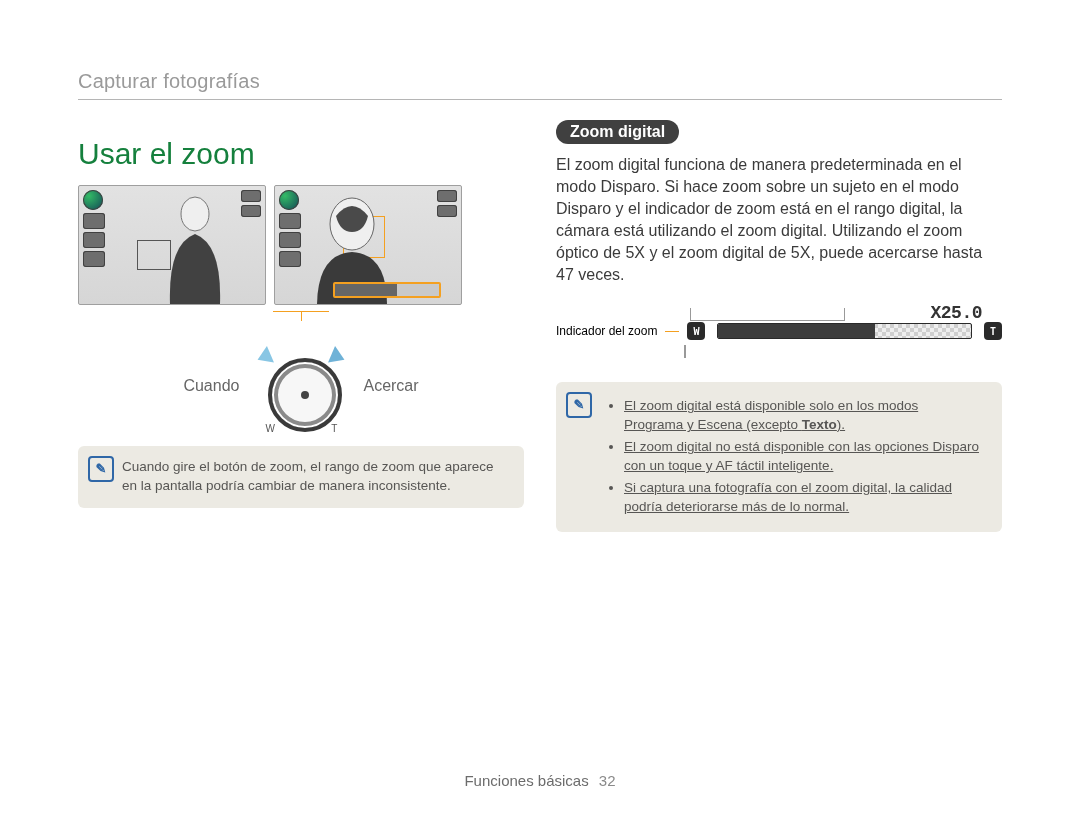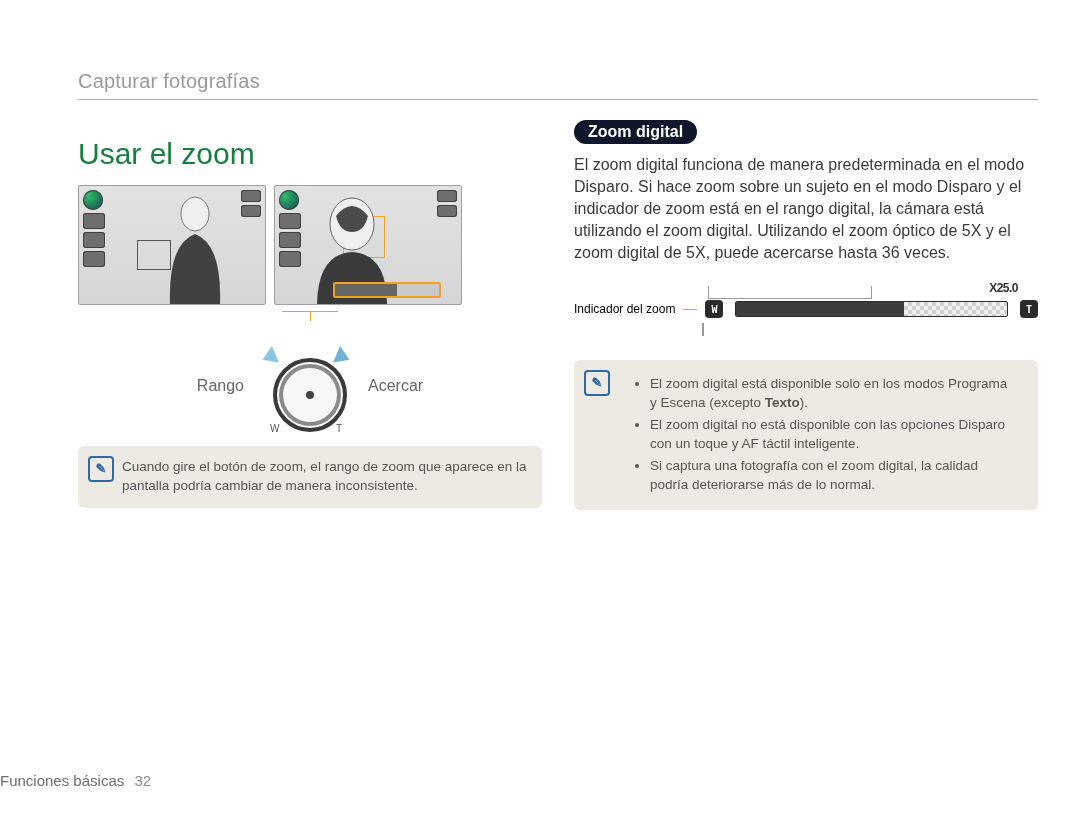--- a/index.html
+++ b/index.html
@@ -2,31 +2,31 @@
 <html><head>
 <meta charset="utf-8">
 <style>
   html, body { margin:0; padding:0; background:#fff; }
   body {
     width:1080px; height:815px;
     font-family:"Helvetica Neue", Arial, sans-serif;
     color:#333; position:relative;
     -webkit-font-smoothing:antialiased;
   }
-  .page { position:relative; width:1080px; height:815px; padding:70px 42px 0 78px; box-sizing:border-box; }
+  .page { position:relative; width:1080px; height:815px; padding:70px 78px 0 78px; box-sizing:border-box; }
   .breadcrumb { color:#9a9a9a; font-size:20px; font-weight:400; letter-spacing:.2px; }
   .rule { border:none; border-top:1px solid #b5b5b5; margin:6px 0 20px 0; }
   .cols { display:flex; gap:32px; }
   .col { flex:1 1 50%; min-width:0; }
 
   h1 { font-size:30px; font-weight:400; color:#15803d; margin:17px 0 8px 0; }
   .p { font-size:16px; line-height:1.38; color:#3b3b3b; margin:0 0 14px 0; }
 
   .pill {
-    display:inline-block; background:#0f172a; color:#fff;
+    display:inline-block; background:#404040; color:#fff;
     font-size:16px; font-weight:700; padding:3px 14px;
     border-radius:14px; margin-bottom:10px;
   }
 
   
   .thumbs { display:flex; gap:8px; margin:14px 0 6px 0; }
   .thumb {
     width:188px; height:120px; background:linear-gradient(180deg,#e2e2e2,#d6d6d6);
     border:1px solid #9f9f9f; border-radius:2px; position:relative;
     box-sizing:border-box; overflow:hidden;
@@ -67,41 +67,41 @@
   .note {
     background:#eceae3; border-radius:6px; padding:12px 14px 12px 44px;
     font-size:13.5px; line-height:1.4; color:#575654; position:relative;
   }
   .note-icon {
     position:absolute; left:10px; top:10px; width:22px; height:22px;
     border:2px solid #2f67a7; border-radius:4px; display:flex; align-items:center; justify-content:center;
     color:#2f67a7; font-weight:700; font-size:13px;
   }
   .note ul { margin:0; padding-left:16px; }
-  .note li { margin:3px 16px; }
+  .note li { margin:3px 8px;text-decoration:underline; }
 
   
   .zdiag { margin:18px 0 24px 0; }
   .zdiag .row { display:flex; align-items:center; gap:8px; }
   .zdiag .lbl { font-size:12px; color:#000000; white-space:nowrap; }
   .leader { width:14px; height:0; border-top:1.5px solid #f4a020; }
   .zbar-wrap { position:relative; flex:1 1 auto; height:20px; display:flex; align-items:center; }
   .cap { width:18px; height:18px; background:#2a2a2a; border-radius:4px; color:#fff; font-size:10px; font-weight:700; display:flex; align-items:center; justify-content:center; font-family:monospace; }
   .zbar {
     position:relative; height:14px; flex:1 1 auto; margin:0 4px;
     border:1px solid #2a2a2a; border-radius:2px; overflow:hidden;
     background:repeating-conic-gradient(#cfcfcf 0% 25%, #efefef 0% 50%) 0 0/8px 8px;
   }
   .zbar .filled { position:absolute; left:0; top:0; bottom:0; width:62%; background:#3d3d3d; }
-  .xlabel { position:absolute; right:-6px; top:-18px; font-family:Liberation Sans, sans-serif; font-weight:700; font-size:12px; letter-spacing:-.5px; }
+  .xlabel { position:absolute; right:-6px; top:-18px; font-family:Liberation Mono, monospace; font-weight:700; font-size:18px; letter-spacing:-.5px; }
   .brack { height:12px; border-left:1px solid #999; border-right:1px solid #999; border-bottom:1px solid #999; margin-top:4px; }
   .zdiag .toplbl { text-align:center; font-size:16px; color:#5c5c5c; margin-bottom:4px; transform:translateX(36px); }
   .zdiag .botlbl { text-align:center; font-size:16px; color:#5c5c5c; margin-top:2px; transform:translateX(70px); }
 
-  .footer { position:absolute; left:0; right:0; bottom:26px; font-size:15px; color:#6c6c6c; }
+  .footer { position:absolute; left:0; right:0; bottom:26px; text-align:center; font-size:15px; color:#6c6c6c; }
   .footer .pg { color:#8a8a8a; margin-left:6px; }
 </style>
 </head>
 <body>
 
 <div class="page">
   <div class="breadcrumb">Capturar fotografías</div>
   <hr class="rule">
 
   <div class="cols">
@@ -146,42 +146,42 @@
             <path d="M5 110 Q6 60 40 58 Q75 60 75 110 Z" fill="#3a3a3a"></path>
             <path d="M24 22 q16 -20 32 0 q-4 16 -16 16 q-12 0 -16 -16 Z" fill="#4a4a4a"></path>
           </svg>
           <div class="zoom-bar"></div>
         </div>
       </div>
 
       <div class="orange-tick"></div>
 
       <div class="dial-row">
-        <span class="dial-label">Rango</span>
+        <span class="dial-label">Cuando</span>
         <div class="dial-wrap">
           <div class="arrow left"></div>
           <div class="arrow right"></div>
           <div class="dial"></div>
           <div class="wt">
             <span>W</span>
             <span>T</span>
           </div>
         </div>
         <span class="dial-label">Acercar</span>
       </div>
 
       <div class="note">
         <div class="note-icon">✎</div>
         <span>Cuando gire el botón de zoom, el rango de zoom que aparece en la pantalla podría cambiar de manera inconsistente.</span>
       </div>
     </div>
 
     <div class="col">
       <span class="pill">Zoom digital</span>
-      <p class="p">El zoom digital funciona de manera predeterminada en el modo Disparo. Si hace zoom sobre un sujeto en el modo Disparo y el indicador de zoom está en el rango digital, la cámara está utilizando el zoom digital. Utilizando el zoom óptico de 5X y el zoom digital de 5X, puede acercarse hasta 36 veces.</p>
+      <p class="p">El zoom digital funciona de manera predeterminada en el modo Disparo. Si hace zoom sobre un sujeto en el modo Disparo y el indicador de zoom está en el rango digital, la cámara está utilizando el zoom digital. Utilizando el zoom óptico de 5X y el zoom digital de 5X, puede acercarse hasta 47 veces.</p>
 
       <div class="zdiag">
         <div style="display:flex; margin-left:134px;">
             <div class="brack" style="width:49%;"></div>
           </div>
         <div class="row">
           <span class="lbl">Indicador del zoom</span>
           <span class="leader"></span>
           <span class="cap">W</span>
           <div class="zbar-wrap">

